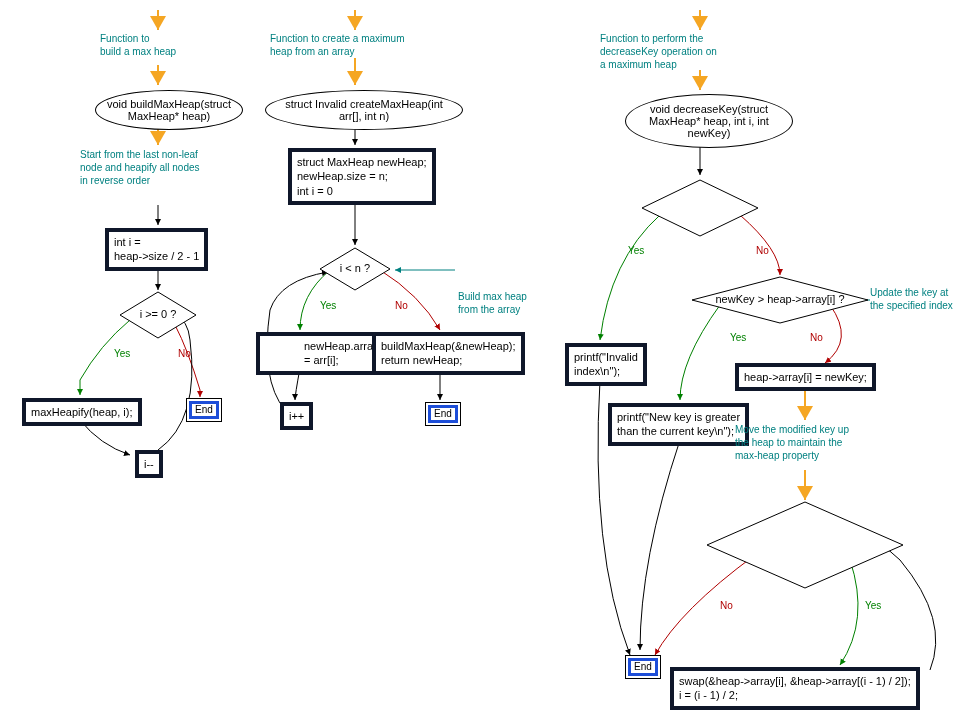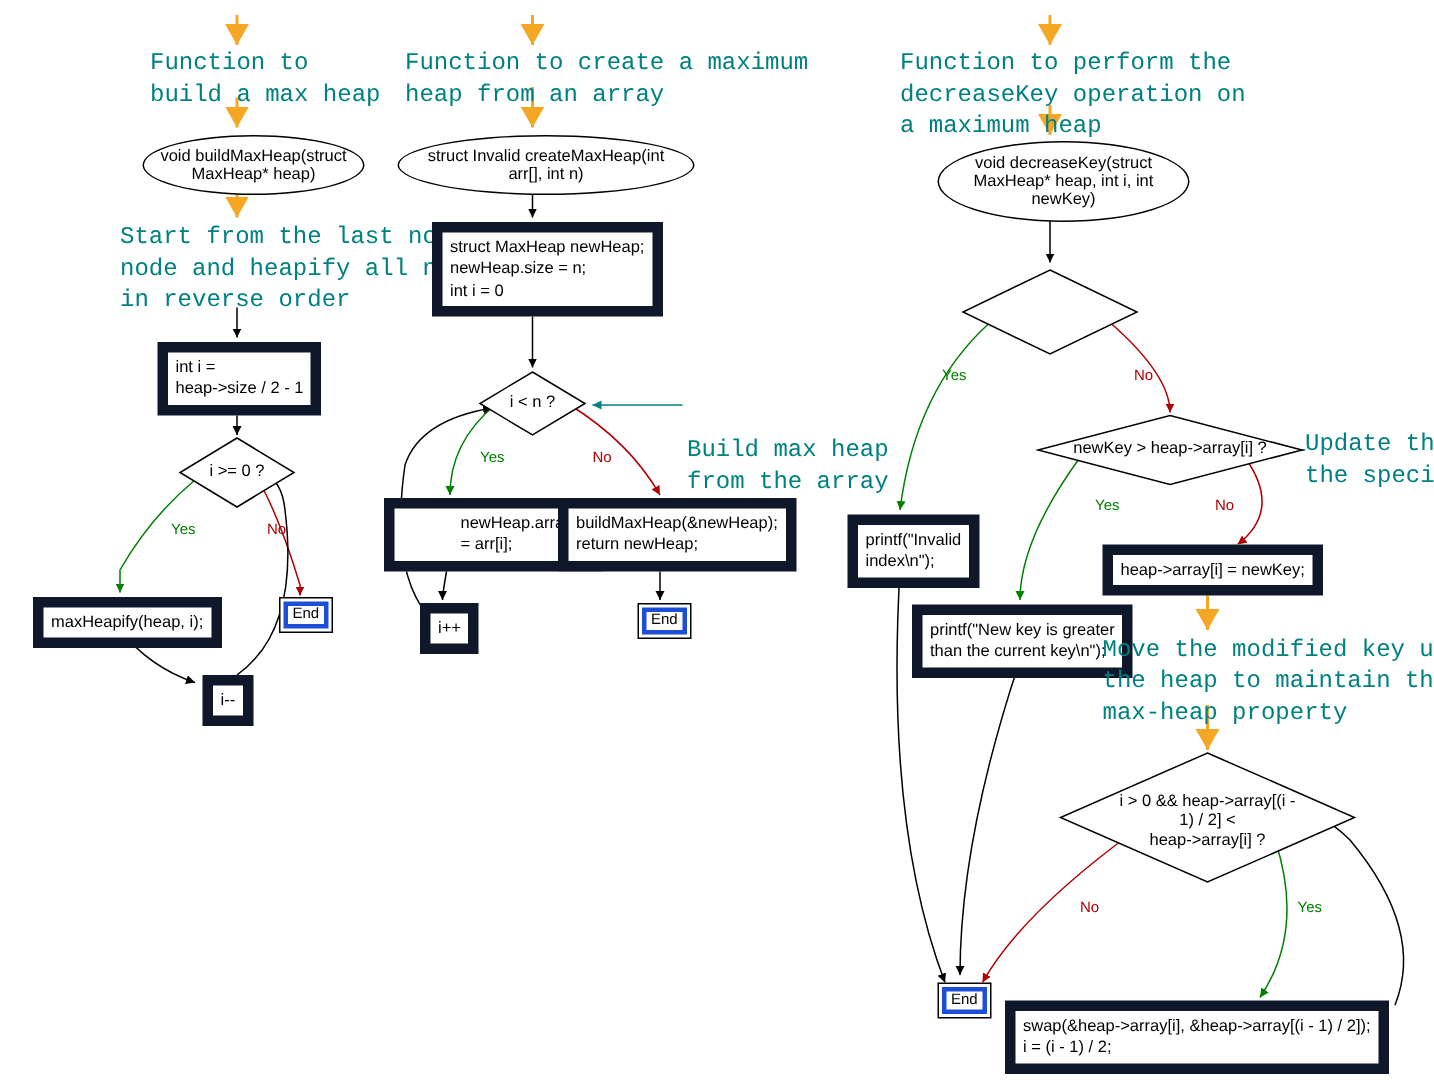--- a/index.html
+++ b/index.html
@@ -9,39 +9,38 @@
     font-family: Arial, sans-serif;
     font-size: 11px;
     width: 956px;
     height: 724px;
     position: relative;
     overflow: hidden;
   }
   .comment {
     position: absolute;
     color: #008080;
-    font-size: 16px;
+    font-size: 10px;
     line-height: 1.3;
-    font-family: Liberation Mono, monospace;
   }
   .terminal {
     position: absolute;
     border: 1px solid #000;
     border-radius: 50%;
     background: #fff;
     text-align: center;
     font-size: 11px;
     display: flex;
     align-items: center;
     justify-content: center;
     padding: 4px 8px;
   }
   .process {
     position: absolute;
-    border: 7px solid #0f172a;
+    border: 4px solid #0f172a;
     background: #fff;
     font-size: 11px;
     padding: 3px 5px;
     line-height: 1.3;
   }
   .decision-text {
     position: absolute;
     text-align: center;
     font-size: 11px;
     line-height: 1.2;
@@ -263,23 +262,20 @@
 than the current key\n");</div>
 
 <div class="comment" style="left:735px; top:423px; white-space:pre;">Move the modified key up
 the heap to maintain the
 max-heap property</div>
 
 <div style="position:absolute; left:705px; top:500px;">
   <svg width="200" height="90">
       <polygon points="100,2 198,45 100,88 2,45" fill="#fff" stroke="#000"></polygon>
     </svg>
-  <div class="decision-text" style="left:20px; top:28px; width:160px; white-space:pre-line;">i &gt; 0 &amp;&amp; heap-&gt;array[(i -
-1) / 2] &lt;
-heap-&gt;array[i] ?</div>
 </div>
 <div class="no-label" style="left:720px; top:600px;">No</div>
 <div class="yes-label" style="left:865px; top:600px;">Yes</div>
 
 <div class="end-box" style="left:625px; top:655px;">
   <div class="outer">
       <div class="inner">End</div>
     </div>
 </div>
 

